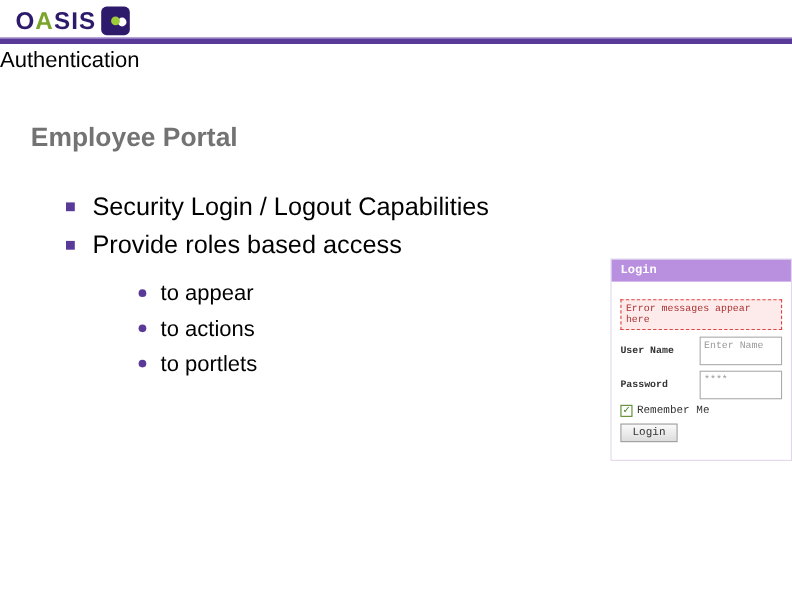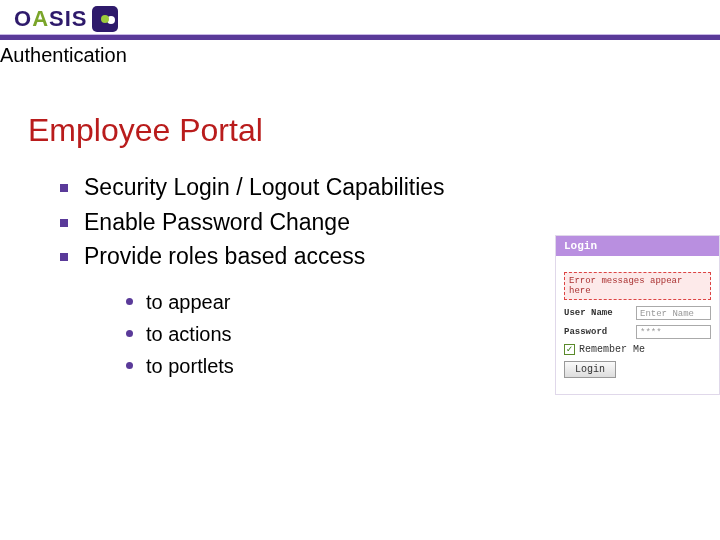--- a/index.html
+++ b/index.html
@@ -61,23 +61,23 @@
     top: 44px;
     left: 0; right: 0;
     text-align: left;
     font-size: 20px;
     font-family: Verdana, sans-serif;
   }
   .page-title {
     position: absolute;
     top: 112px;
     left: 28px;
-    font-size: 32px;
-    font-weight: normal;
-    color: #b91c1c;
+    font-size: 24px;
+    font-weight: bold;
+    color: #737373;
   }
   ul.main-list {
     position: absolute;
     top: 170px;
     left: 60px;
     list-style: none;
   }
   ul.main-list > li {
     font-size: 23px;
     line-height: 1.5;
@@ -148,21 +148,21 @@
   }
   .form-row label {
     width: 56px;
     font-size: 9px;
     font-weight: bold;
   }
   .form-row .fake-input {
     flex: 1;
     border: 1px solid #aaa;
     background: #fff;
-    height: 14px;
+    height: 26px;
     line-height: 14px;
     padding: 0 3px;
     font-size: 9px;
     color: #999;
     overflow: hidden;
   }
   .remember-row {
     display: flex;
     align-items: center;
     gap: 4px;
@@ -202,21 +202,20 @@
 </div>
 
 <div class="purple-bar"></div>
 
 <div class="header-title">Authentication</div>
 
 <div class="page-title">Employee Portal</div>
 
 <ul class="main-list">
   <li><span>Security Login / Logout Capabilities</span></li>
-  <li><span>Enable Password Change</span></li>
   <li>
     <span>Provide roles based access</span>
     <ul class="sub-list">
       <li><span>to appear</span></li>
       <li><span>to actions</span></li>
       <li><span>to portlets</span></li>
     </ul>
   </li>
 </ul>
 

